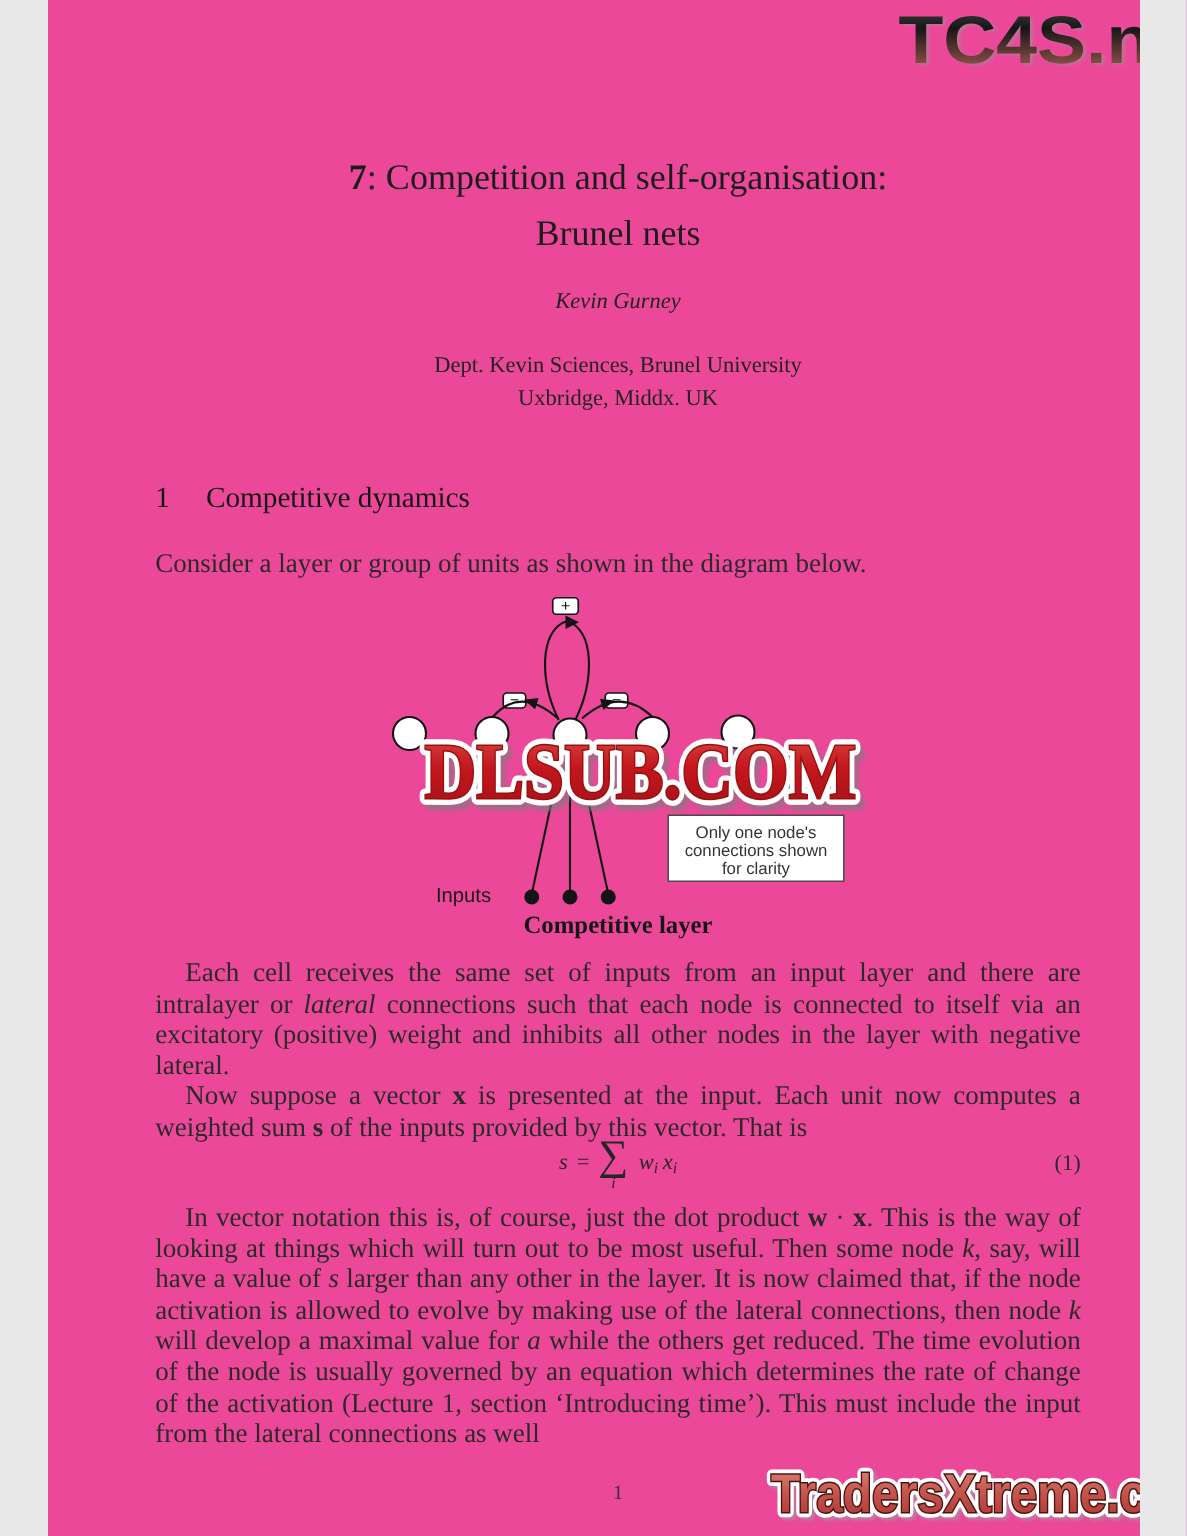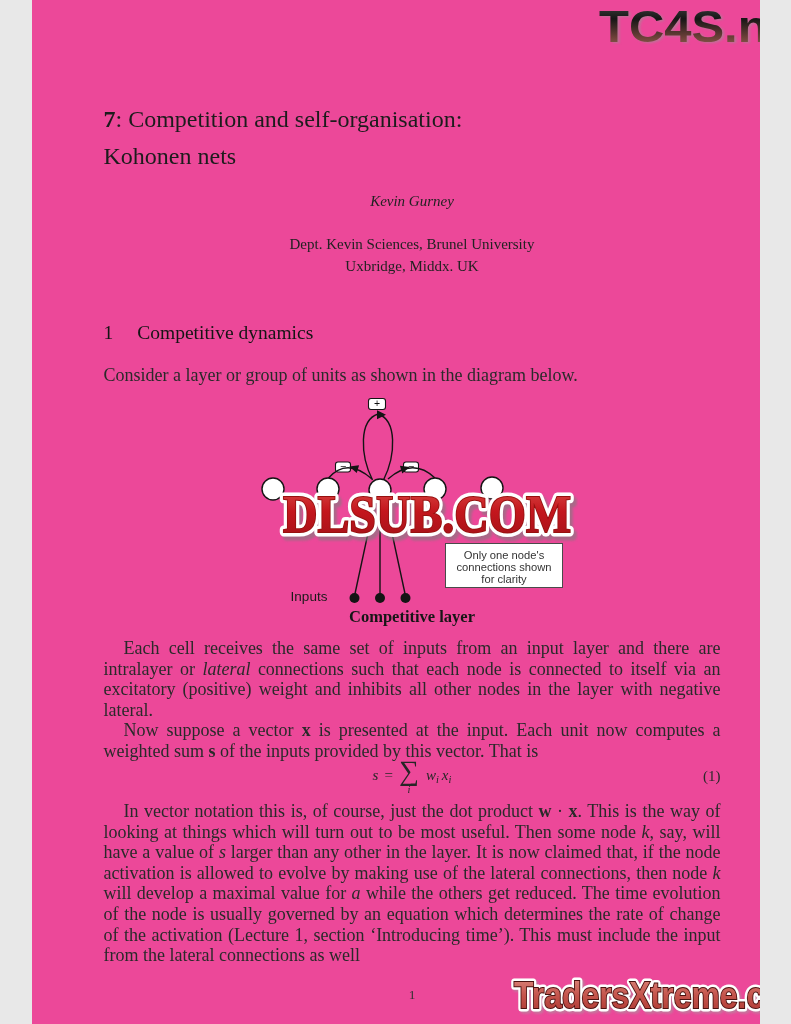--- a/index.html
+++ b/index.html
@@ -17,21 +17,21 @@
   .bf{font-weight:bold;}
 
   
   .wm-top{top:0;left:561px;width:228px;height:54px;filter:drop-shadow(2px 1px 1px rgba(150,150,150,0.55));}
   .wm-mid{top:90px;left:246px;width:300px;height:58px;}
   .wm-bot{top:972px;left:477px;width:310px;height:50px;}
   .wm-mid .outline{fill:none;stroke:#ffffff;stroke-width:9;stroke-linejoin:round;filter:drop-shadow(3px 4px 1px rgba(125,125,125,0.6));}
   .wm-bot .outline{fill:none;stroke:#ffffff;stroke-width:7;stroke-linejoin:round;filter:drop-shadow(2px 2px 1px rgba(160,160,160,0.55));}
 
   
-  .title{top:101px;left:72px;width:617px;font-size:24px;line-height:37px;color:#1c1c1c;}
+  .title{top:101px;left:72px;width:617px;text-align:center;font-size:24px;line-height:37px;color:#1c1c1c;}
   .author{top:193px;left:72px;width:617px;text-align:center;font-size:15px;font-style:italic;color:#222;}
   .affil{top:234px;left:72px;width:617px;text-align:center;font-size:15px;line-height:21.5px;color:#222;}
 
   
   .sec-head{top:322px;left:72px;font-size:19.5px;font-weight:normal;color:#151515;}
   .sec-head .sec-title{margin-left:24px;}
 
   
   .para{left:72px;width:617px;font-size:18px;line-height:20.6px;text-align:justify;color:#2a2a2a;}
   .p-intro{top:365px;text-align:left;}
@@ -81,21 +81,21 @@
         <stop offset="0.35" stop-color="#161616"></stop>
         <stop offset="0.72" stop-color="#6e4139"></stop>
         <stop offset="1" stop-color="#a06a5c"></stop>
       </linearGradient>
     </defs>
     <text x="6" y="42" font-family="Liberation Sans, sans-serif" font-weight="bold" font-size="45" fill="url(#g-tc4s)" textLength="212" lengthAdjust="spacingAndGlyphs">TC4S.net</text>
   </svg>
 
   <div class="abs title">
     <div><span class="bf">7</span><span>: Competition and self-organisation:</span></div>
-    <div>Kohonen nets</div>
+    <div>Brunel nets</div>
   </div>
   <div class="abs author">Kevin Gurney</div>
   <div class="abs affil">
     <div>Dept. Kevin Sciences, Brunel University</div>
     <div>Uxbridge, Middx. UK</div>
   </div>
 
   <div class="abs sec-head">
     <span class="sec-num">1</span><span class="sec-title">Competitive dynamics</span>
   </div>

